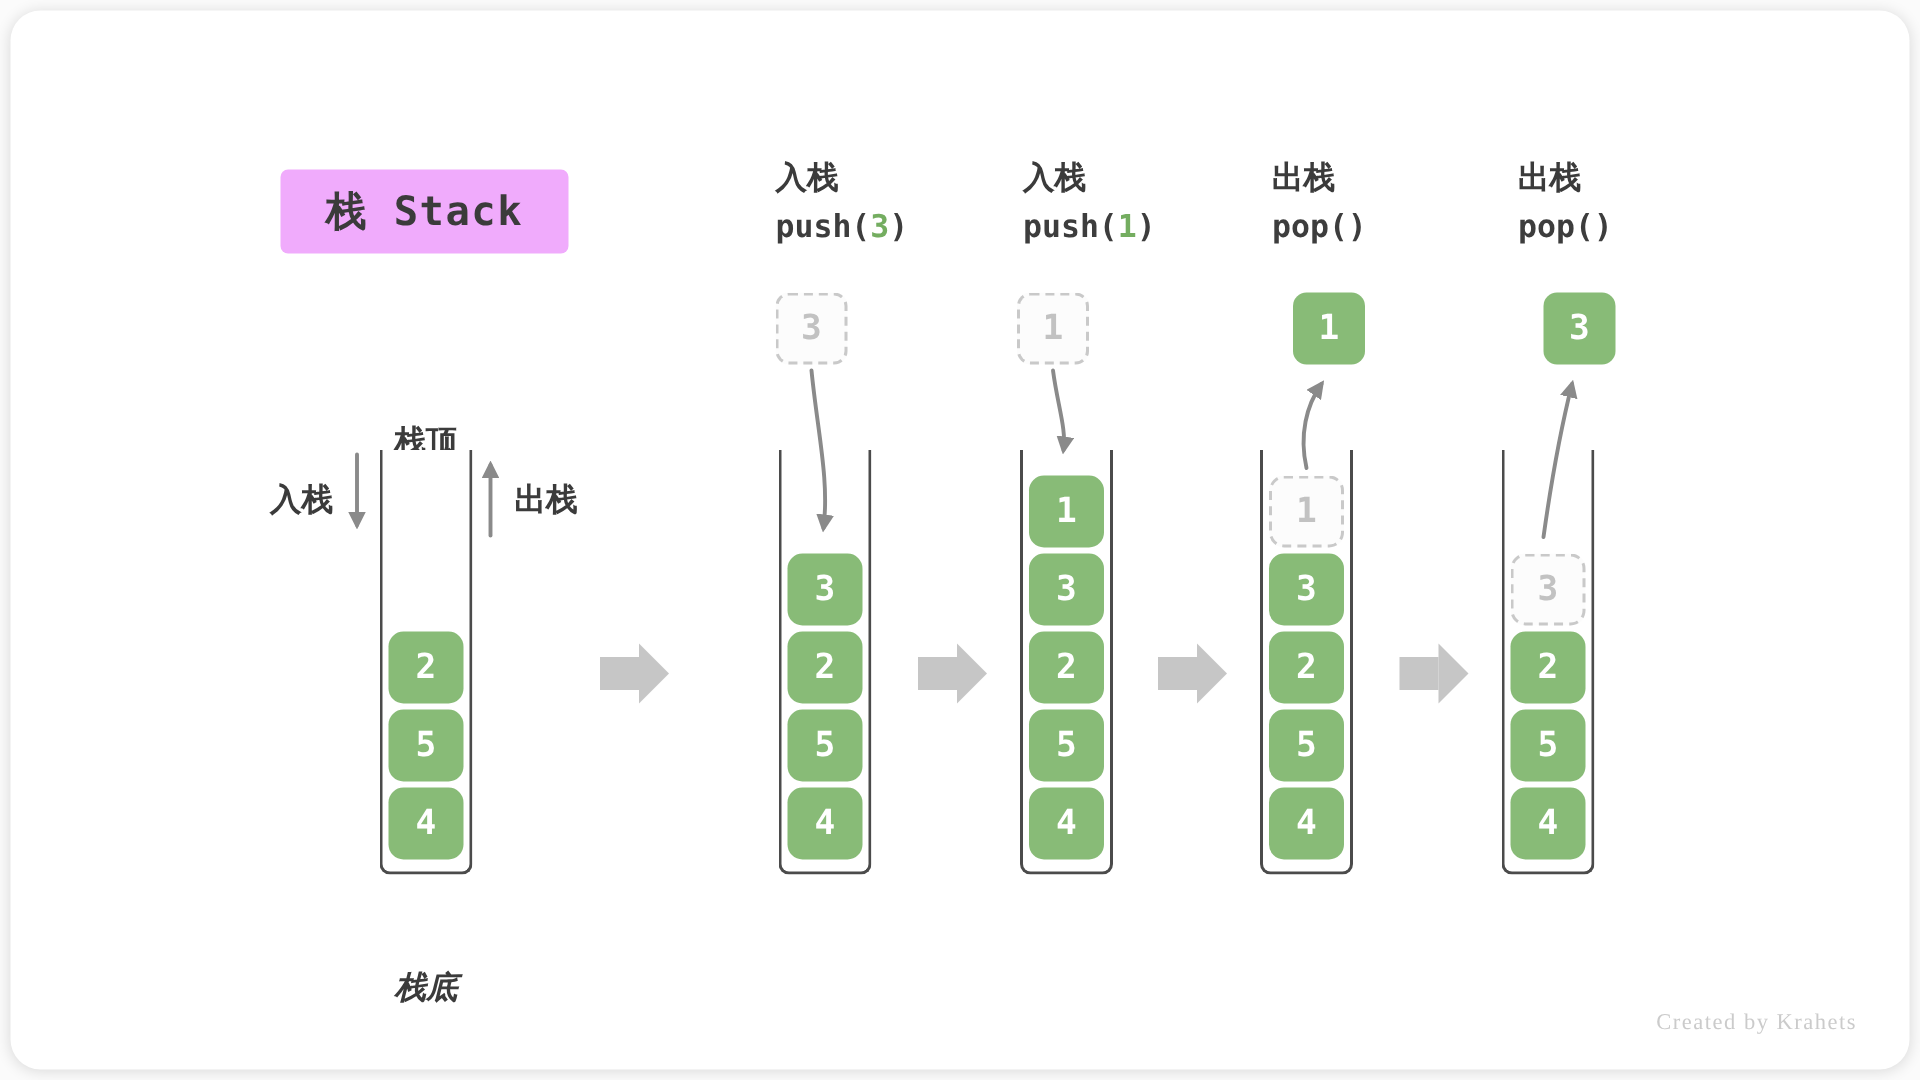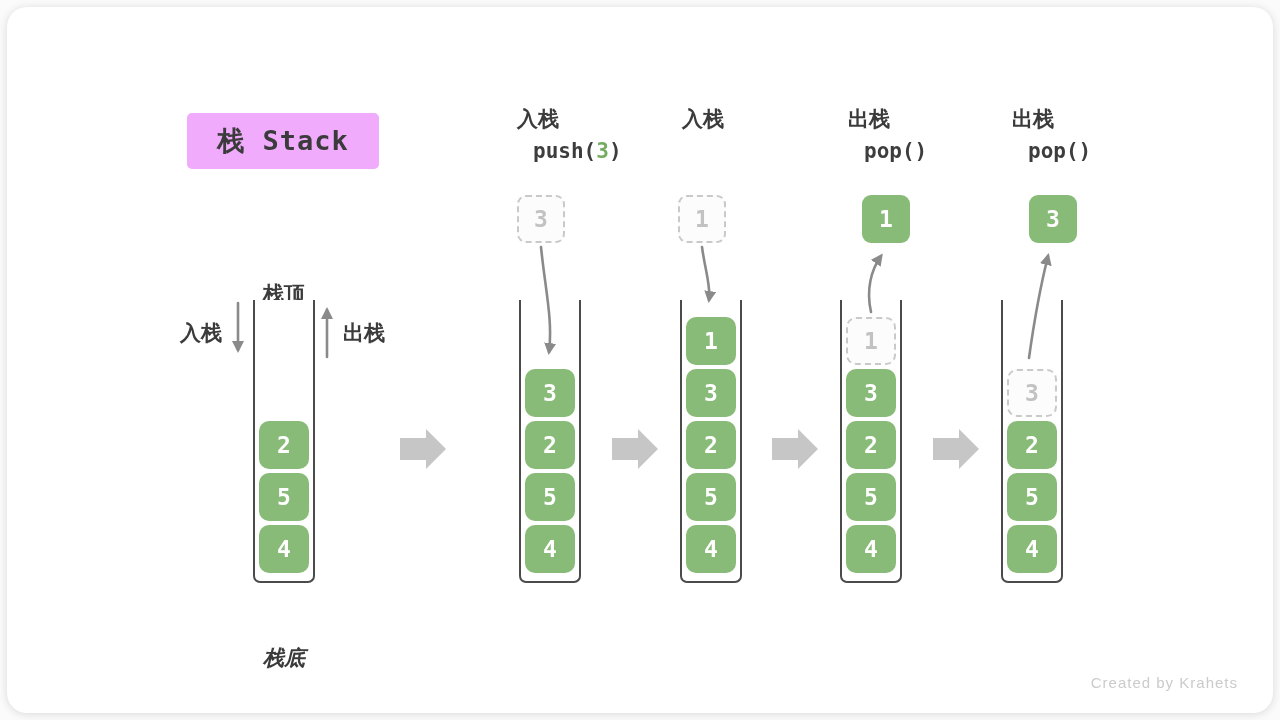--- a/index.html
+++ b/index.html
@@ -12,21 +12,21 @@
   }
   .title-box {
     position: absolute; left: 187px; top: 113px; width: 192px; height: 56px;
     background: #f0abfc; border-radius: 5px;
     display: flex; align-items: center; justify-content: center;
     font-family: "DejaVu Sans Mono", monospace;
     font-size: 27px; font-weight: bold; color: #3b3b3b; letter-spacing: 1px;
   }
   .col-header { position: absolute; top: 104px; width: 170px; }
   .op-cn { font-size: 21px; font-weight: bold; color: #3b3b3b; line-height: 30px; }
-  .op-code { font-family: "DejaVu Sans Mono", monospace; font-size: 21px; font-weight: bold; color: #3d3d3d; line-height: 34px; margin-left: 16px; }
+  .op-code { font-family: "DejaVu Sans Mono", monospace; font-size: 21px; font-weight: bold; color: #3d3d3d; line-height: 34px; }
   .op-code .arg { color: #74ad60; }
   .stack-container {
     position: absolute; top: 300px; width: 62px; height: 283px;
     background: #ffffff;
     border-left: 2px solid #4b4b4b; border-right: 2px solid #4b4b4b; border-bottom: 2px solid #4b4b4b;
     border-radius: 0 0 7px 7px;
   }
   .cell {
     position: absolute; left: 50%; transform: translateX(-50%);
     width: 50px; height: 48px; border-radius: 10px;
@@ -48,21 +48,21 @@
   .block-arrow { position: absolute; width: 46px; height: 40px; }
   .block-arrow .bar { position: absolute; left: 0; top: 9px; width: 26px; height: 22px; background: #c6c6c6; }
   .block-arrow .tip {
     position: absolute; left: 26px; top: 0; width: 0; height: 0;
     border-top: 20px solid transparent; border-bottom: 20px solid transparent;
     border-left: 20px solid #c6c6c6;
   }
   svg.overlay { position: absolute; left: 0; top: 0; width: 1280px; height: 720px; pointer-events: none; }
   .watermark {
     position: absolute; right: 42px; top: 674px;
-    font-family: Liberation Sans, sans-serif; font-size: 15px; color: #cbcbcb; letter-spacing: 1px;
+    font-family: Liberation Serif, serif; font-size: 15px; color: #cbcbcb; letter-spacing: 1px;
   }
 </style>
 </head>
 <body>
 
 <div class="canvas">
   <div class="card"></div>
 
   <div class="title-box">栈 Stack</div>
 
@@ -70,20 +70,21 @@
   <div class="center-label" style="left:284px; top:608px;font-style:italic;">栈底</div>
   <div class="side-label" style="left:180px; top:319px;">入栈</div>
   <div class="side-label" style="left:343px; top:319px;">出栈</div>
 
   <div class="col-header" style="left:517px;">
     <div class="op-cn">入栈</div>
     <div class="op-code"><span>push(</span><span class="arg">3</span><span>)</span></div>
   </div>
   <div class="col-header" style="left:682px;">
     <div class="op-cn">入栈</div>
+    <div class="op-code"><span>push(</span><span class="arg">1</span><span>)</span></div>
   </div>
   <div class="col-header" style="left:848px;">
     <div class="op-cn">出栈</div>
     <div class="op-code"><span>pop(</span><span class="arg"></span><span>)</span></div>
   </div>
   <div class="col-header" style="left:1012px;">
     <div class="op-cn">出栈</div>
     <div class="op-code"><span>pop(</span><span class="arg"></span><span>)</span></div>
   </div>
 

